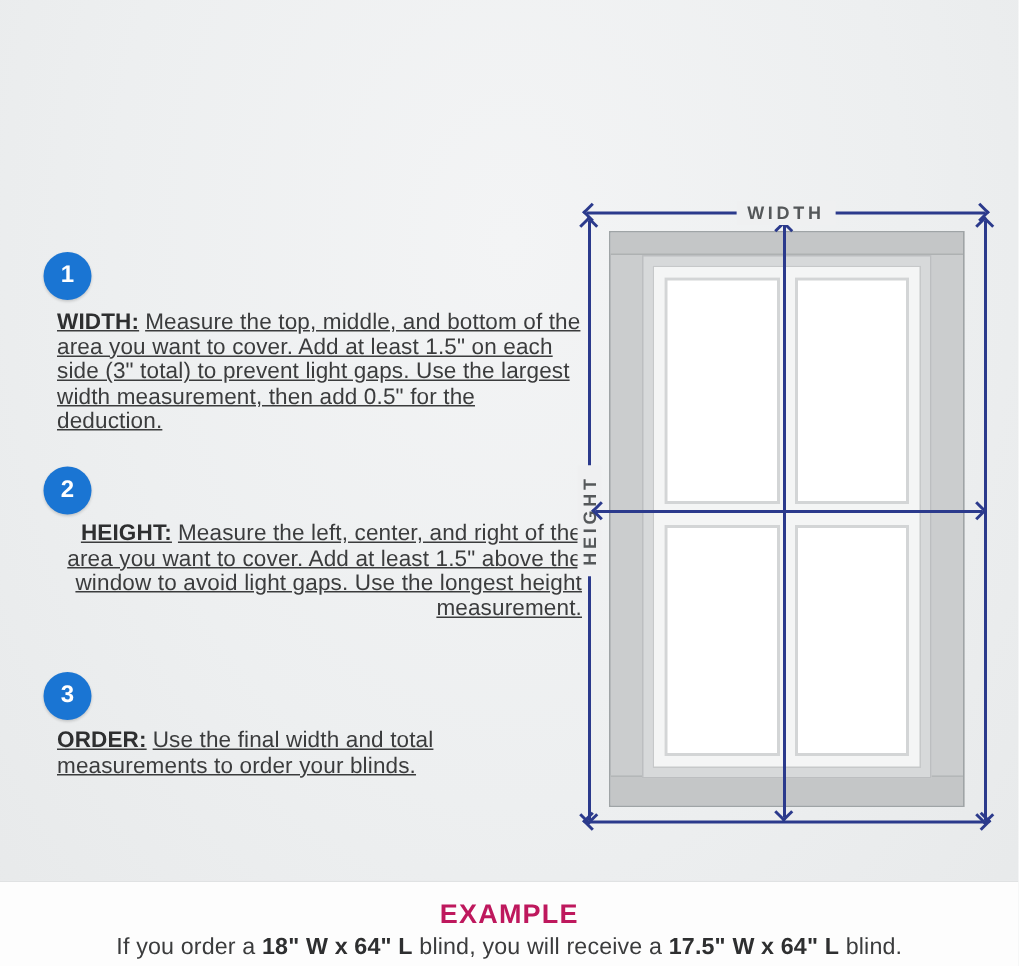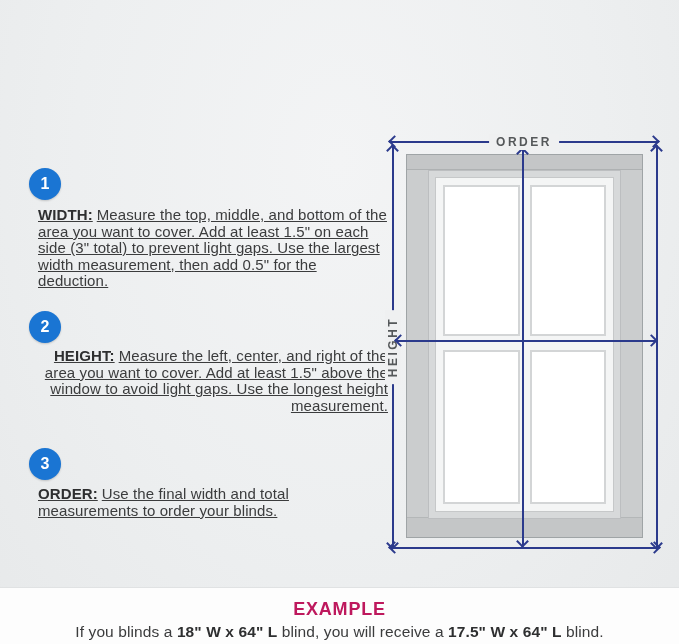--- a/index.html
+++ b/index.html
@@ -124,21 +124,21 @@
         <div class="pane"></div>
         <div class="pane"></div>
         <div class="pane"></div>
       </div>
     </div>
   </div>
 
   <div class="hline" id="line-top">
     <span class="chev left"></span>
     <span class="chev right"></span>
-    <span class="measure-label">ORDER</span>
+    <span class="measure-label">WIDTH</span>
   </div>
 
   <div class="vline" id="line-left">
     <span class="chev up"></span>
     <span class="chev down"></span>
     <span class="measure-label rotated">HEIGHT</span>
   </div>
 
   <div class="vline" id="line-right">
     <span class="chev up"></span>
@@ -155,16 +155,16 @@
     <span class="chev right"></span>
   </div>
 
   <div class="hline" id="line-bottom">
     <span class="chev left"></span>
     <span class="chev right"></span>
   </div>
 
   <div class="example">
     <div class="example-heading">EXAMPLE</div>
-    <div class="example-line"><span>If you blinds a </span><b>18" W x 64" L</b><span> blind, you will receive a </span><b>17.5" W x 64" L</b><span> blind.</span></div>
+    <div class="example-line"><span>If you order a </span><b>18" W x 64" L</b><span> blind, you will receive a </span><b>17.5" W x 64" L</b><span> blind.</span></div>
   </div>
 
 </div>
 
 </body></html>

